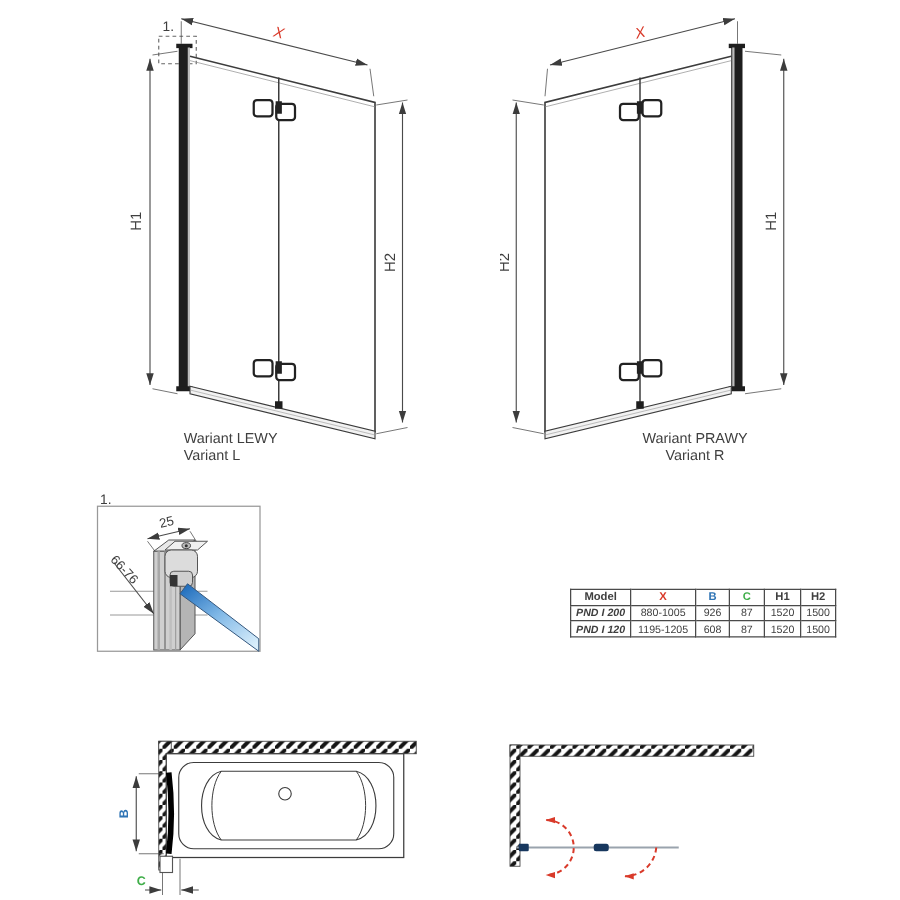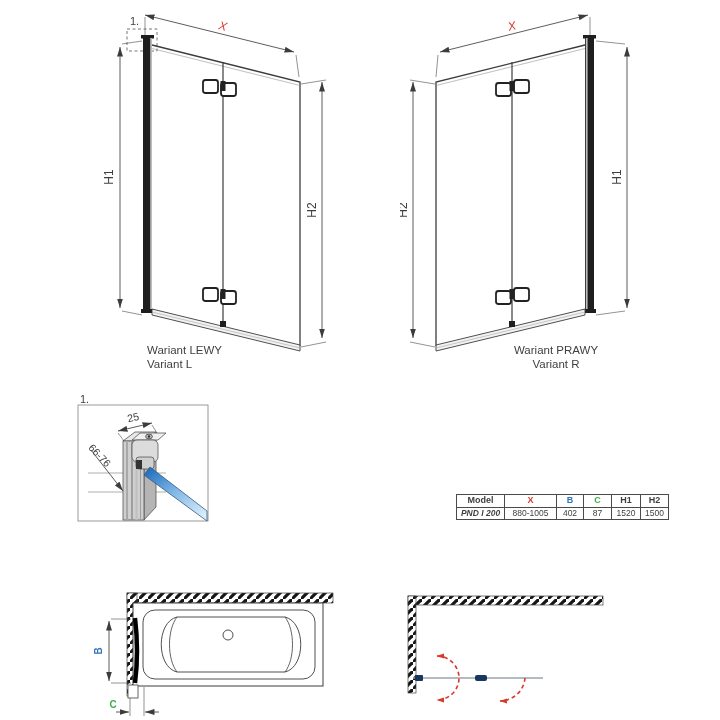--- a/index.html
+++ b/index.html
@@ -10,21 +10,21 @@
   .dim-label{font-size:12px;}
   .variant-label{font-size:11.5px;}
   .ref-label{font-size:11px;}
   .small-dim{font-size:10.5px;}
   .bc-label{font-size:10px;font-weight:bold;}
   .red{fill:#d93a2a;}
   .blue{fill:#2f74b5;}
   .green{fill:#3fae49;}
   .italic{font-style:italic;}
   
-  .spec-wrap{position:absolute;left:456px;top:494px;}
+  .spec-wrap{position:absolute;left:456px;top:471px;}
   table.spec{border-collapse:collapse;border:1.6px solid #4a4a4a;background:#fff;}
   table.spec th,table.spec td{border:1px solid #4a4a4a;padding:0 2px;height:11.5px;
       font-size:8.5px;text-align:center;vertical-align:middle;line-height:1;}
   table.spec th{font-weight:bold;font-size:9px;}
   td.model{font-weight:bold;font-style:italic;font-size:8px;}
   th.hx{color:#d93a2a;} th.hb{color:#2f74b5;} th.hc{color:#3fae49;}
   .w-model{width:43px;} .w-x{width:47px;} .w-b{width:22px;} .w-c{width:23px;}
   .w-h1{width:24px;} .w-h2{width:23px;}
 </style>
 </head>
@@ -227,21 +227,29 @@
           <th class="w-b hb">B</th>
           <th class="w-c hc">C</th>
           <th class="w-h1">H1</th>
           <th class="w-h2">H2</th>
         </tr>
       </thead>
       <tbody>
         <tr>
           <td class="model">PND I 200</td>
           <td>880-1005</td>
-          <td>402</td>
+          <td>926</td>
+          <td>87</td>
+          <td>1520</td>
+          <td>1500</td>
+        </tr>
+        <tr>
+          <td class="model">PND I 120</td>
+          <td>1195-1205</td>
+          <td>608</td>
           <td>87</td>
           <td>1520</td>
           <td>1500</td>
         </tr>
       </tbody>
     </table>
   </div>
 
   <svg class="abs" style="left:85px;top:590px" width="280" height="130" viewBox="0 0 280 130">
 

